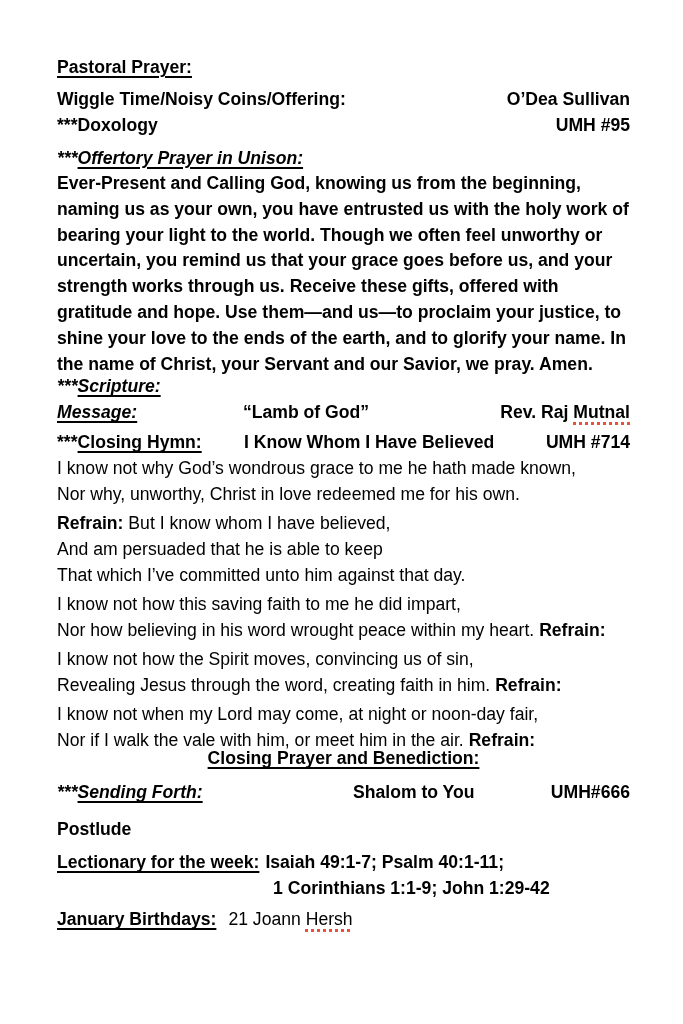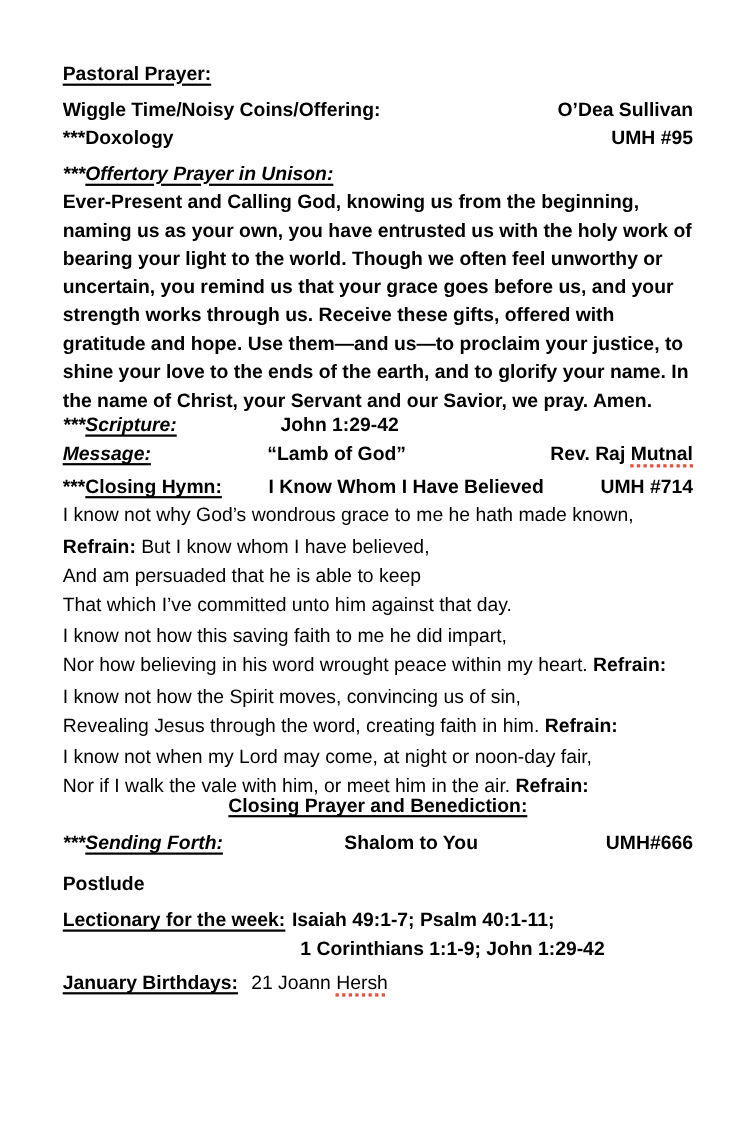--- a/index.html
+++ b/index.html
@@ -27,21 +27,21 @@
   .hu { text-decoration: underline; text-decoration-thickness: 2px; text-underline-offset: 3px; }
   .sp { text-decoration: underline; text-decoration-style: dotted; text-decoration-color: #e8503c;
         text-decoration-thickness: 3px; text-underline-offset: 4px; }
   .par { margin: 0; }
   .par .ln { line-height: 25.8px; }
   .mt3  { margin-top: 3px; }
   .mt4  { margin-top: 4px; }
   .mt5  { margin-top: 5px; }
   .mt6  { margin-top: 6px; }
   .mt7  { margin-top: 7px; }
-  .mt8  { margin-top: 8px; }
+  .mt8  { margin-top: 8px; gap: 40px; }
   .mt11 { margin-top: 11px; }
   .mtm4 { margin-top: -4px; }
   .mtm8 { margin-top: -8px; text-align: center; }
   .ml6  { margin-left: 6px; }
   .ml12 { margin-left: 12px; }
   .indent216 { margin-left: 216px; }
 </style>
 </head>
 <body>
 
@@ -70,37 +70,37 @@
     <div class="ln">bearing your light to the world. Though we often feel unworthy or</div>
     <div class="ln">uncertain, you remind us that your grace goes before us, and your</div>
     <div class="ln">strength works through us. Receive these gifts, offered with</div>
     <div class="ln">gratitude and hope. Use them—and us—to proclaim your justice, to</div>
     <div class="ln">shine your love to the ends of the earth, and to glorify your name. In</div>
     <div class="ln">the name of Christ, your Servant and our Savior, we pray. Amen.</div>
   </div>
 
   <div class="ln row mtm4">
     <span class="lab-scripture"><span class="b it"><span>***</span><span class="hu">Scripture:</span></span></span>
-    <span class="b">John 1:29-42</span>
   </div>
 
   <div class="ln row">
     <span class="lab-message"><span class="b it hu">Message:</span></span>
     <span class="b">“Lamb of God”</span>
     <span class="b right"><span>Rev. Raj </span><span class="sp">Mutnal</span></span>
   </div>
 
   <div class="ln row mt4">
     <span class="lab-hymn"><span class="b"><span>***</span><span class="hu">Closing Hymn:</span></span></span>
     <span class="b">I Know Whom I Have Believed</span>
     <span class="b right">UMH #714</span>
   </div>
 
   <div>
     <div class="ln">I know not why God’s wondrous grace to me he hath made known,</div>
+    <div class="ln">Nor why, unworthy, Christ in love redeemed me for his own.</div>
   </div>
 
   <div class="mt3">
     <div class="ln"><span class="b">Refrain:</span><span> But I know whom I have believed,</span></div>
     <div class="ln">And am persuaded that he is able to keep</div>
     <div class="ln">That which I’ve committed unto him against that day.</div>
   </div>
 
   <div class="mt3">
     <div class="ln">I know not how this saving faith to me he did impart,</div>

